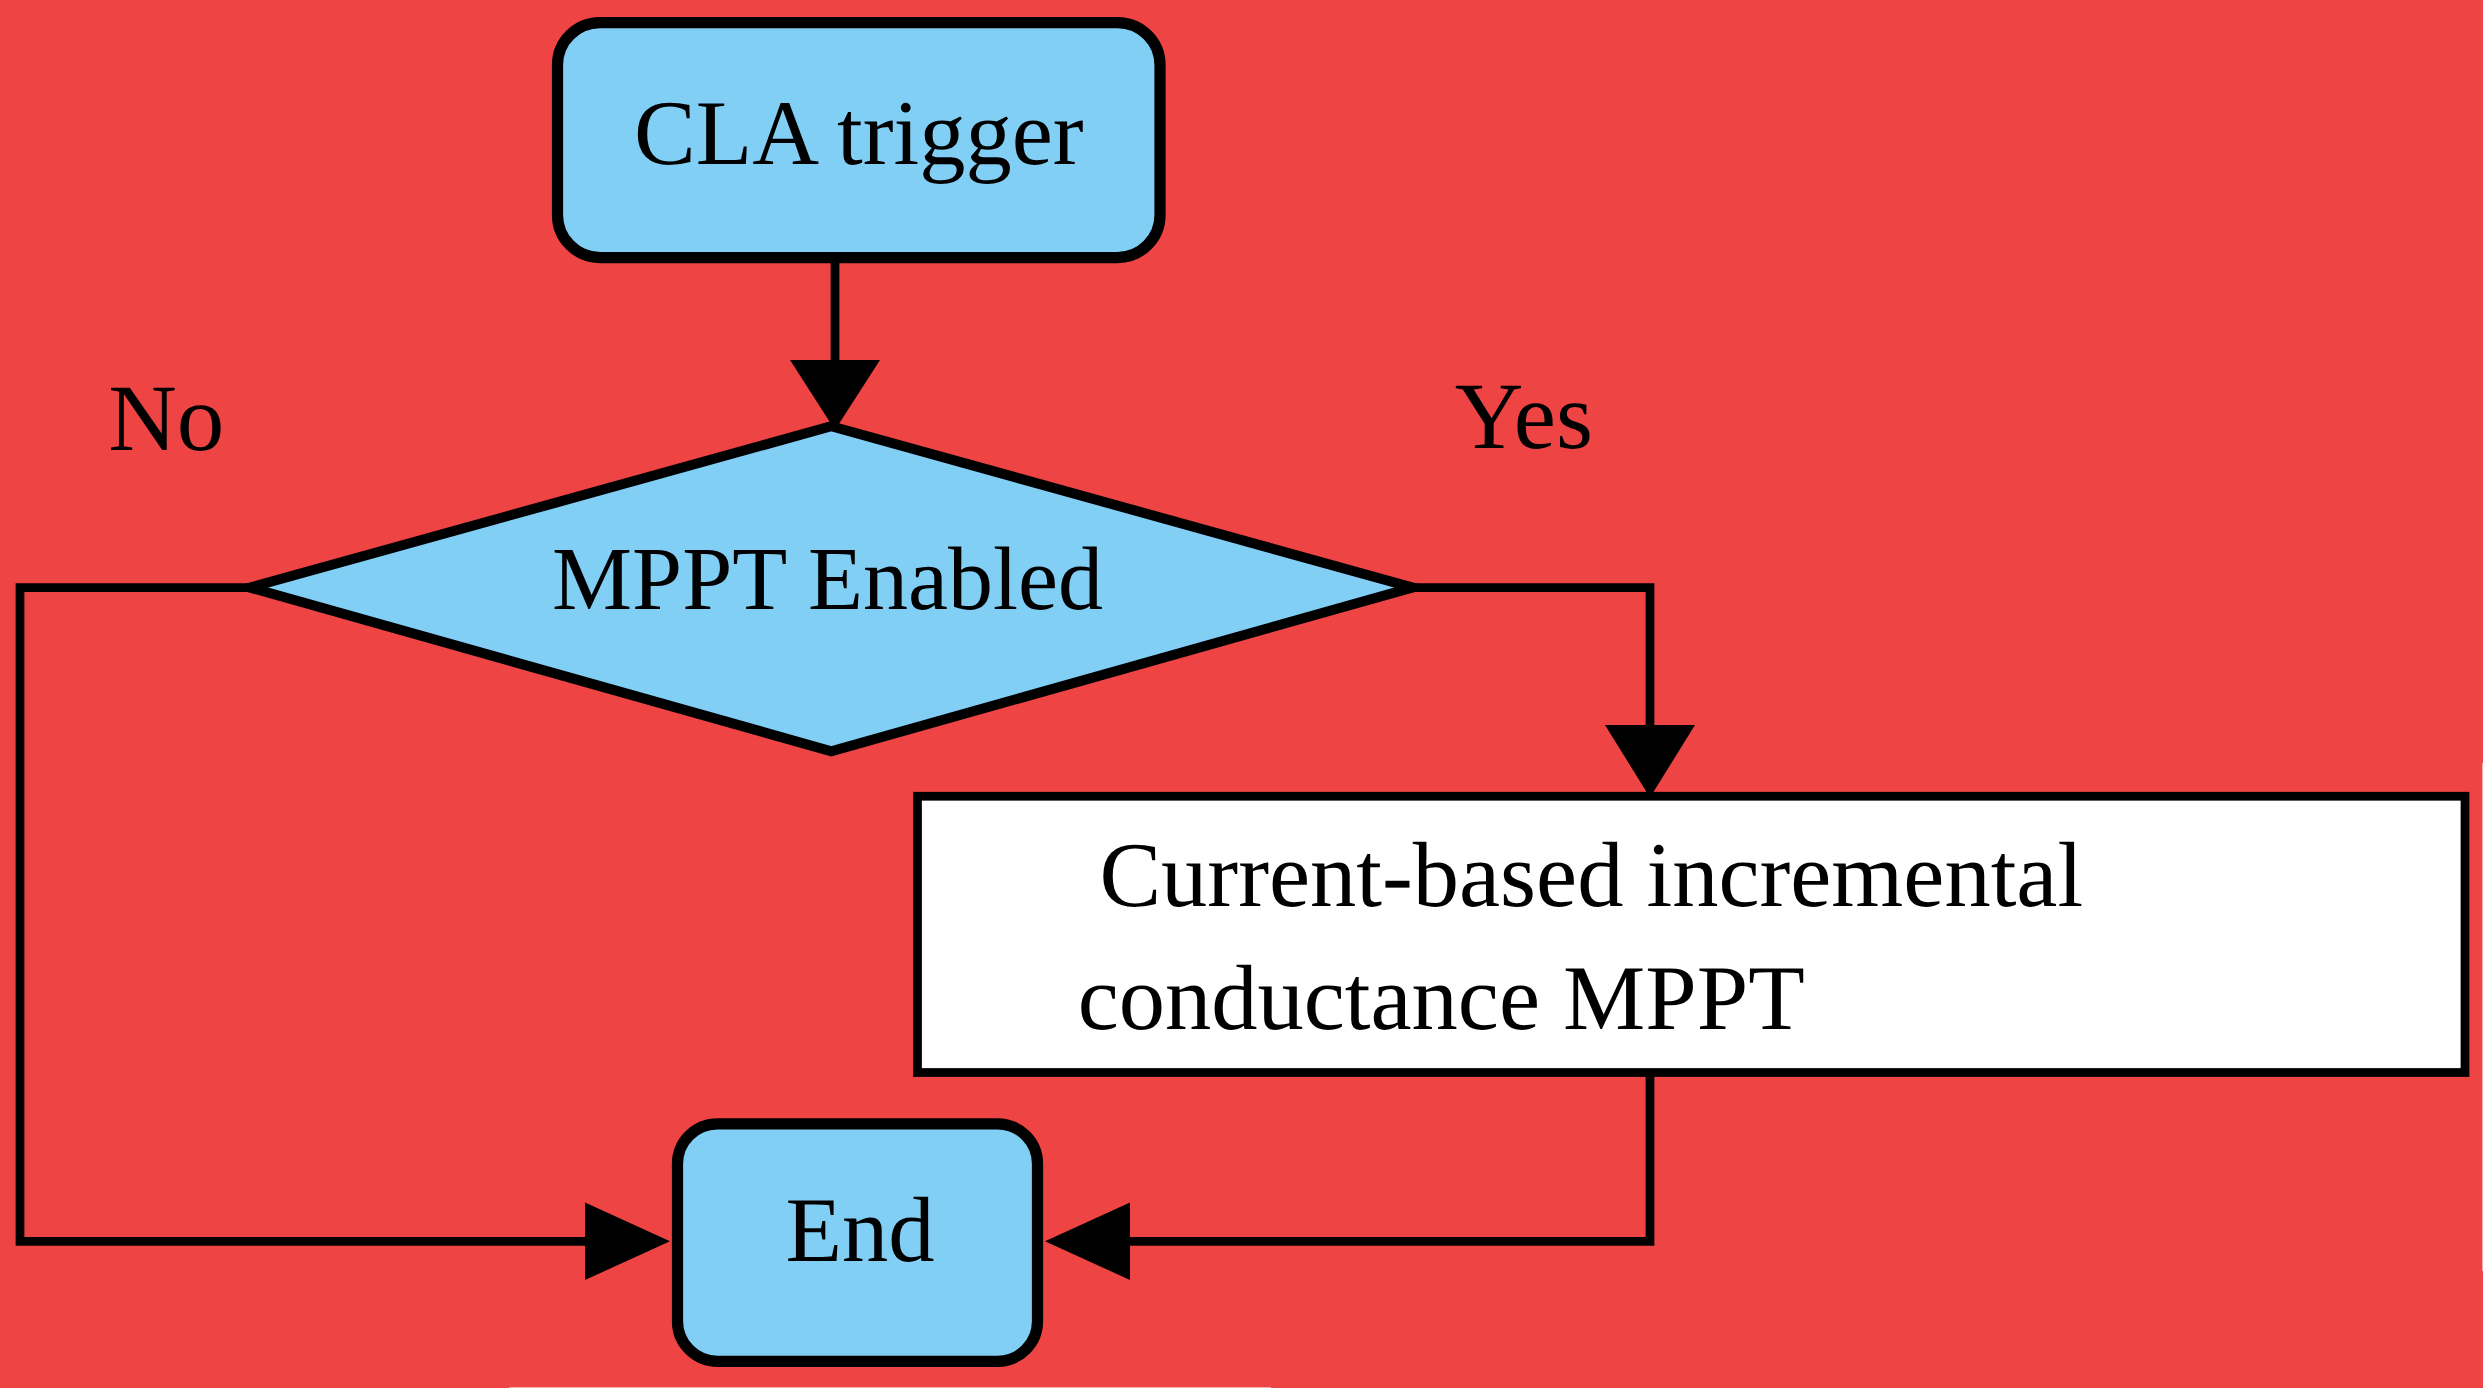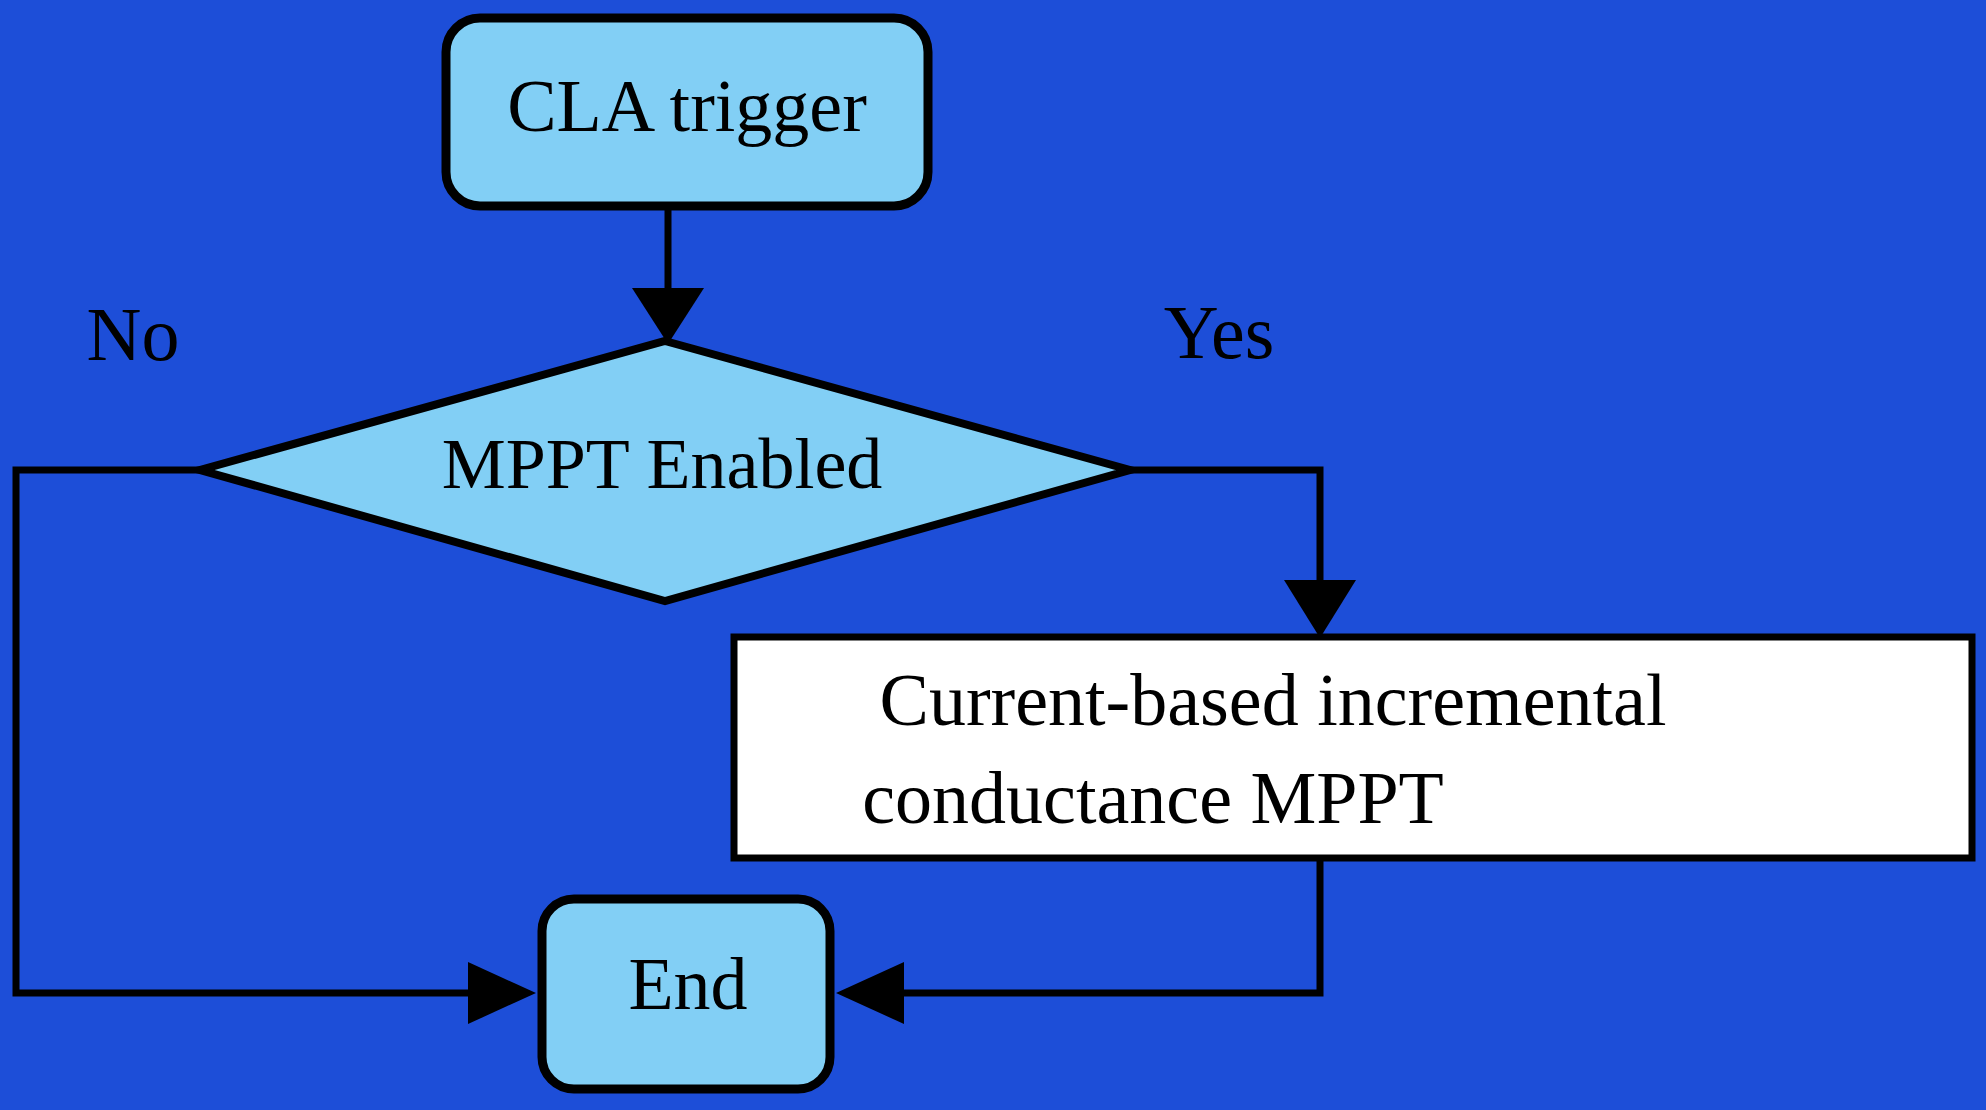--- a/index.html
+++ b/index.html
@@ -7,21 +7,21 @@
     padding: 0;
     background: #ffffff;
   }
   body {
     font-family: "Liberation Serif", serif;
   }
   #flowchart-canvas {
     position: relative;
     width: 1986px;
     height: 1110px;
-    background: #1d4ed8;
+    background: #ef4444;
     overflow: hidden;
   }
   #flow-svg {
     position: absolute;
     top: 0;
     left: 0;
     width: 1986px;
     height: 1110px;
   }
   .node-text {

